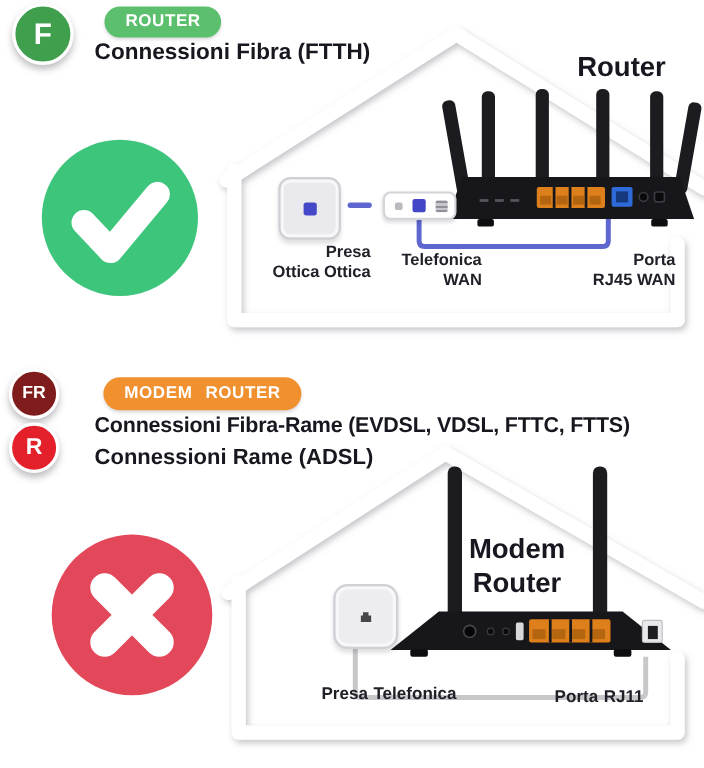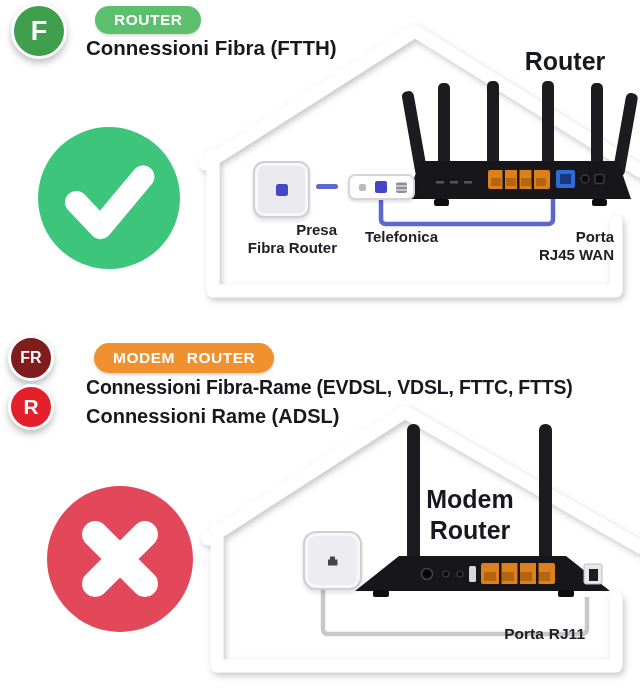--- a/index.html
+++ b/index.html
@@ -172,24 +172,25 @@
   <div class="abs converter">
     <div class="conv-dot"></div>
     <div class="conv-blue"></div>
     <div class="conv-striped"></div>
   </div>
 
   <div class="abs device-caption cap-router">Router</div>
 
   <div class="abs lbl lbl-socket1">
     <div class="w600">Presa</div>
-    <div class="w800">Fibra Router</div>
+    <div class="w800">Ottica Ottica</div>
   </div>
   <div class="abs lbl lbl-converter">
     <div class="w600">Telefonica</div>
+    <div class="w800">WAN</div>
   </div>
   <div class="abs lbl lbl-port1">
     <div class="w600">Porta</div>
     <div class="w800">RJ45 WAN</div>
   </div>
 
   <div class="abs badge badge-fr">FR</div>
   <div class="abs badge badge-r">R</div>
   <div class="abs pill pill-modem">MODEM ROUTER</div>
   <div class="abs title title-2a">Connessioni Fibra-Rame (EVDSL, VDSL, FTTC, FTTS)</div>
@@ -203,17 +204,20 @@
 
   <div class="abs socket socket-phone">
     <div class="phone-jack"></div>
   </div>
 
   <div class="abs device-caption cap-modem">
     <div>Modem</div>
     <div>Router</div>
   </div>
 
+  <div class="abs lbl lbl-socket2 two-word">
+    <span class="w600">Presa</span><span class="w800">Telefonica</span>
+  </div>
   <div class="abs lbl lbl-port2 two-word">
     <span class="w600">Porta</span><span class="w800">RJ11</span>
   </div>
 
 </div>
 
 </body></html>

